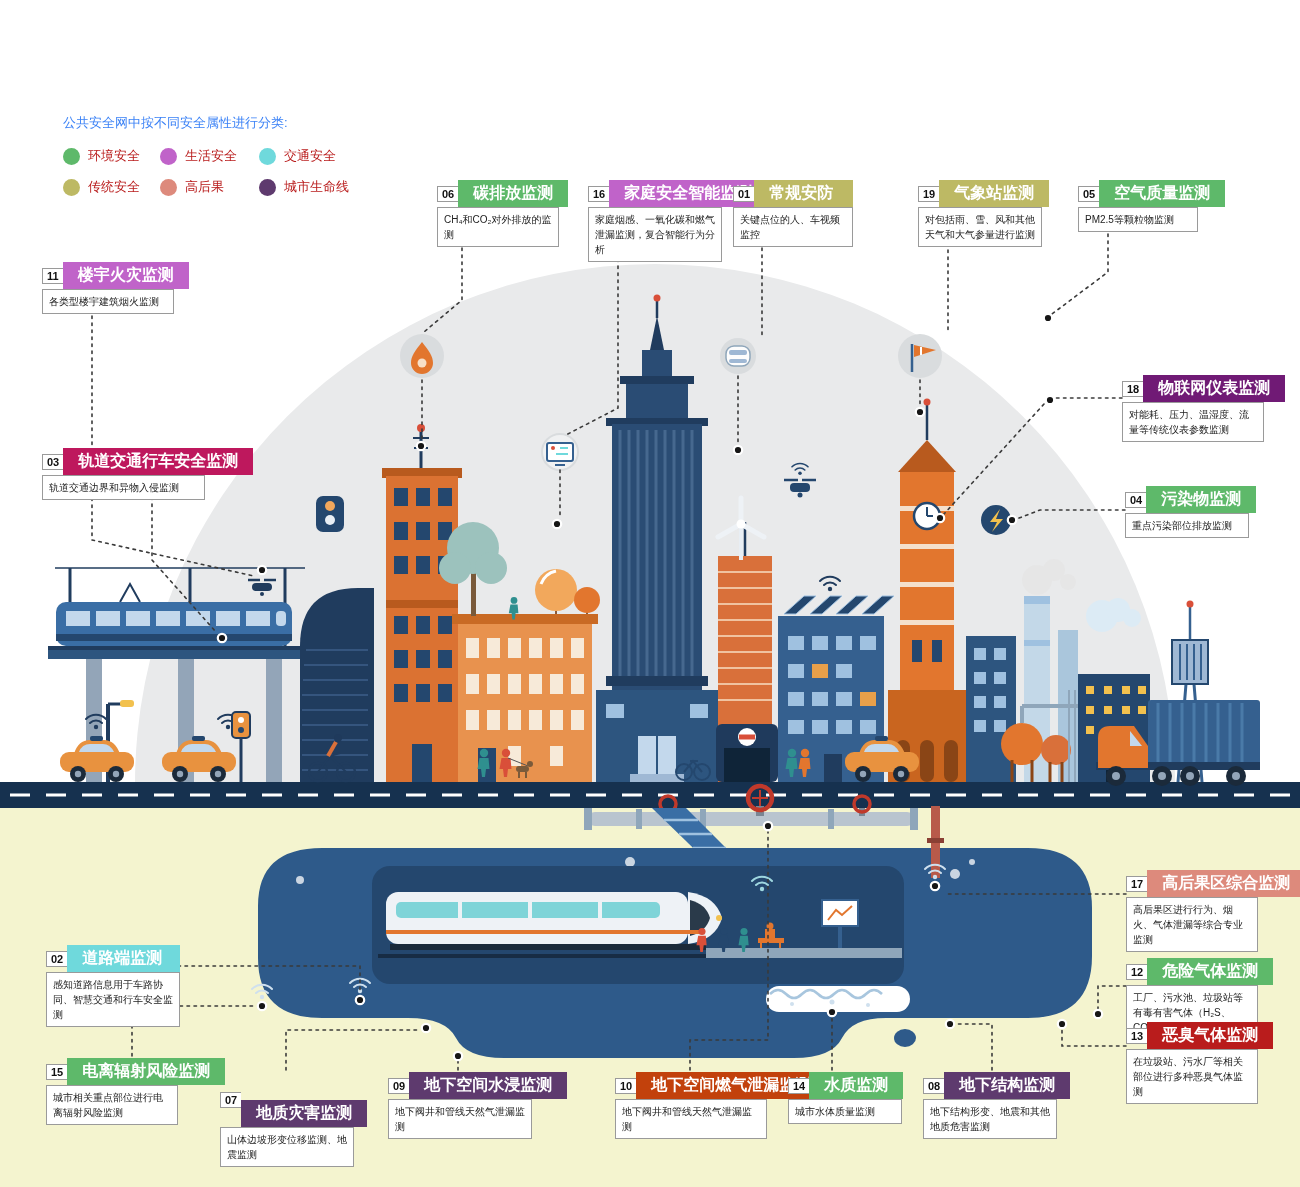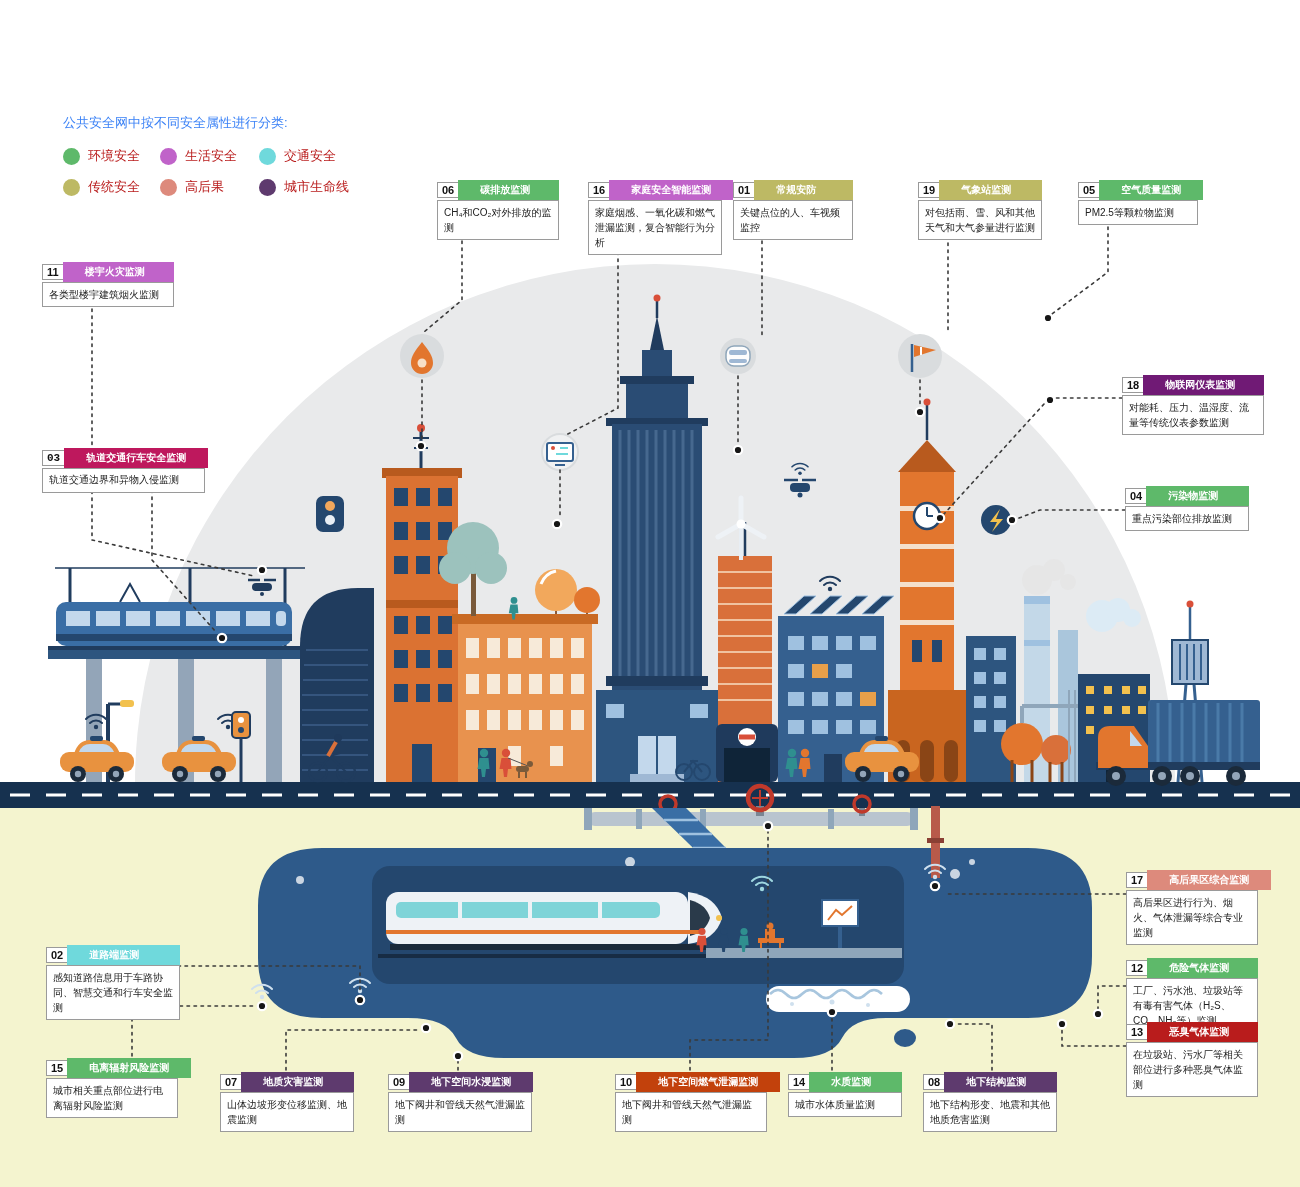--- a/index.html
+++ b/index.html
@@ -11,21 +11,21 @@
          font-size:48px;font-weight:900;color:#000;letter-spacing:4px}
   #legend{position:absolute;left:63px;top:114px}
   .legend-intro{font-size:13px;color:#3b82f6;margin-bottom:15px}
   .legend-grid{display:grid;grid-template-columns:97px 99px 120px;row-gap:13px}
   .legend-item{display:flex;align-items:center;gap:8px;font-size:13px;color:#b91c1c}
   .legend-dot{width:17px;height:17px;border-radius:50%;flex:0 0 auto}
   .callout{position:absolute;font-size:10px}
   .co-head{display:flex;align-items:center}
   .co-num{background:#fff;color:#111;font-weight:bold;font-size:11px;padding:1px 4px;
           border:1px solid #9a9a9a;border-right:none;display:flex;align-items:center}
-  .co-title{color:#fff;font-weight:bold;font-size:10px;padding:3px 22px;flex:1;
+  .co-title{color:#fff;font-weight:bold;font-size:16px;padding:3px 15px;flex:1;
             display:flex;align-items:center;white-space:nowrap}
   .co-body{background:#fff;border:1px solid #9a9a9a;padding:4px 6px;line-height:1.5;
            color:#222;font-size:10px}
   .conn{fill:none;stroke:#3a3a3a;stroke-width:1.6;stroke-dasharray:2.5 4.5;stroke-linecap:round}
 </style>
 </head>
 <body>
 
 <div id="app">
 
@@ -687,21 +687,21 @@
   </div>
 
   <div class="callout" style="left: 42px; top: 262px; width: 132px;">
     <div class="co-head">
       <span class="co-num">11</span>
       <span class="co-title" style="background: rgb(192, 99, 201);">楼宇火灾监测</span>
     </div>
     <div class="co-body">各类型楼宇建筑烟火监测</div>
   </div>
 
-  <div class="callout" style="left: 42px; top: 448px; width: 163px; font-family: Liberation Mono, monospace;">
+  <div class="callout" style="left: 42px; top: 448px; width: 163px;">
     <div class="co-head">
       <span class="co-num">03</span>
       <span class="co-title" style="background: #be185d;">轨道交通行车安全监测</span>
     </div>
     <div class="co-body">轨道交通边界和异物入侵监测</div>
   </div>
 
   <div class="callout" style="left: 1122px; top: 375px; width: 142px;">
     <div class="co-head">
       <span class="co-num">18</span>
@@ -754,21 +754,21 @@
     <div class="co-head">
       <span class="co-num">15</span>
       <span class="co-title" style="background: rgb(94, 185, 106);">电离辐射风险监测</span>
     </div>
     <div class="co-body">城市相关重点部位进行电离辐射风险监测</div>
   </div>
 
   <div class="callout" style="left: 220px; top: 1072px; width: 134px;">
     <div class="co-head">
       <span class="co-num">07</span>
-      <span class="co-title" style="background: rgb(94, 58, 110);">地质灾害监测</span>
+      <span class="co-title" style="background: rgb(94, 58, 110); margin-top: 28px;">地质灾害监测</span>
     </div>
     <div class="co-body">山体边坡形变位移监测、地震监测</div>
   </div>
 
   <div class="callout" style="left: 388px; top: 1072px; width: 144px;">
     <div class="co-head">
       <span class="co-num">09</span>
       <span class="co-title" style="background: rgb(94, 58, 110);">地下空间水浸监测</span>
     </div>
     <div class="co-body">地下阀井和管线天然气泄漏监测</div>

